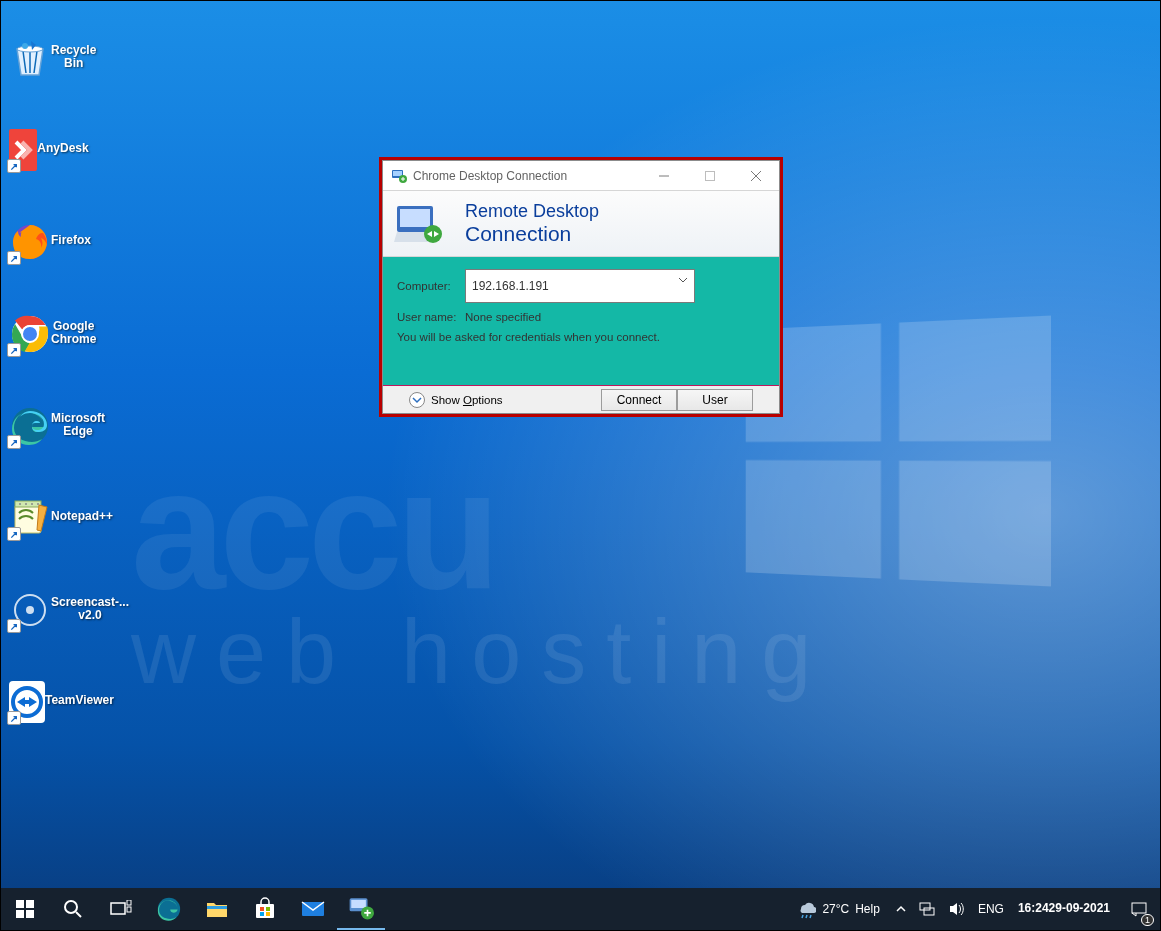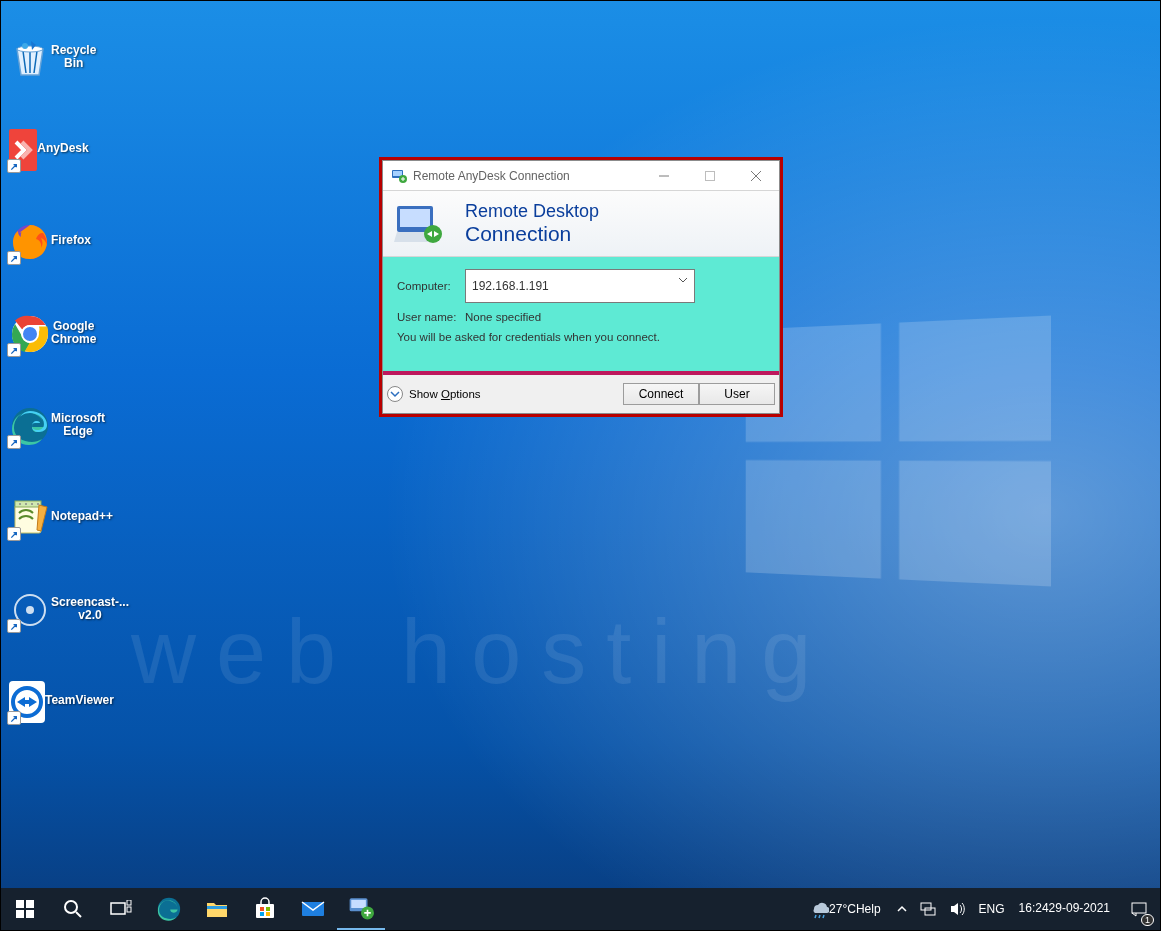--- a/index.html
+++ b/index.html
@@ -36,54 +36,55 @@
   .titlebar .ticon { width: 16px; height: 16px; margin-left: 8px; }
   .titlebar .ttext { font-size: 12px; color: #636363; margin-left: 6px; flex: 1; }
   .winbtn { width: 46px; height: 28px; display:flex;align-items:center;justify-content:center; color:#7a7a7a; cursor:pointer; }
   .winbtn svg { width:10px; height:10px; }
 
   .banner { height: 66px; background: linear-gradient(#fcfcfc,#eef2f6); display:flex; align-items:center; padding-left:10px; gap:20px; border-bottom:1px solid #d6d6d6; }
   .banner-icon { width:52px; height:44px; }
   .banner-text .line1 { font-size: 18px; color:#0a3e9c; }
   .banner-text .line2 { font-size: 21px; color:#0a3e9c; font-weight:400; }
 
-  .body { flex:1; background:#5eead4; padding:12px 14px; font-size:11.5px; color:#333; }
+  .body { flex:1; background:#14b8a6; padding:12px 14px; font-size:11.5px; color:#333; }
   .row { display:flex; align-items:center; margin-bottom:8px; }
   .row .lab { width:68px; }
   .computer-input { width:230px; height:22px; border:1px solid #7a7a7a; background:#fff; display:flex; align-items:center; padding:16px 6px; font-size:12px; position:relative; }
   .computer-input .chev { position:absolute; right:4px; top:3px; }
 
-  .footer { height:42px; display:flex; align-items:center; padding:0 4px; border-top:4px solid #be185d; background:#f0f0f0; }
+  .footer { height:28px; display:flex; align-items:center; padding:0 26px; border-top:1px solid #be185d; background:#f0f0f0; }
   .show-opt { display:flex; align-items:center; gap:6px; font-size:11.5px; cursor:pointer; }
   .show-opt .circ { width:16px;height:16px;border:1px solid #888;border-radius:50%;display:flex;align-items:center;justify-content:center;background:#fff; }
   .show-opt .ul { text-decoration: underline; }
   .btn { width:76px; height:22px; background:linear-gradient(#f6f6f6,#e8e8e8); border:1px solid #9c9c9c; font-size:12px; cursor:pointer; display:flex;align-items:center;justify-content:center;}
 
   
   .taskbar { position:absolute; left:0; right:0; bottom:0; height:42px; background:#16212e; display:flex; align-items:center; color:#fff; font-size:12px; }
   .tb-item { width:48px; height:42px; display:flex; align-items:center; justify-content:center; cursor:pointer; }
   .tray { margin-left:auto; display:flex; align-items:center; height:100%; }
   .tray-item { height:42px; display:flex; align-items:center; justify-content:center; padding:0 6px; cursor:pointer; }
-  .clock { line-height:1.15; padding:4px 8px; }
+  .clock { line-height:1.15; padding:4px 8px;font-weight:bold; }
   .notif { width:42px; height:42px; display:flex; align-items:center; justify-content:center; cursor:pointer; position:relative; }
   .notif .badge { position:absolute; bottom:4px; right:6px; background:#333; border:1px solid #fff; border-radius:8px; font-size:9px; padding:0 3px; }
 
   svg { display:block; }
 </style>
 </head>
 <body>
 
 <div class="desktop">
 
   <svg class="win-logo" viewBox="0 0 100 80">
     <rect x="0" y="0" width="47" height="37"></rect>
       <rect x="53" y="0" width="47" height="37"></rect>
     <rect x="0" y="43" width="47" height="37"></rect>
       <rect x="53" y="43" width="47" height="37"></rect>
   </svg>
+  <div class="wm-line1">accu</div>
   <div class="wm-line2">web hosting</div>
 
   <div class="icons-col">
     <div class="dicon">
       <div class="ic">
         <svg width="42" height="42" viewBox="0 0 42 42">
             <path d="M8 12h26l-4 26H12z" fill="#e0f0ff" stroke="#66a3d8" stroke-width="1.5"></path>
             <path d="M14 14l3 22M21 14v22M28 14l-3 22" stroke="#0d6ab8" stroke-width="1.5" fill="none"></path>
             <ellipse cx="21" cy="12" rx="13" ry="3" fill="#fff" stroke="#66a3d8"></ellipse>
             <circle cx="16" cy="9" r="3" fill="#3da9e8"></circle>
@@ -186,21 +187,21 @@
 
   <div class="rdp-wrap">
     <div class="rdp">
       <div class="titlebar">
         <svg class="ticon" viewBox="0 0 16 16">
             <rect x="1" y="2" width="11" height="8" rx="1" fill="#2d6fbf"></rect>
             <rect x="2" y="3" width="9" height="5" fill="#a6d1ff"></rect>
             <circle cx="12" cy="11" r="4" fill="#3fa83f"></circle>
             <path d="M10 11h4M12 9v4" stroke="#fff" stroke-width="1"></path>
           </svg>
-        <span class="ttext">Remote AnyDesk Connection</span>
+        <span class="ttext">Chrome Desktop Connection</span>
         <div class="winbtn">
             <svg viewBox="0 0 10 10">
               <path d="M0 5h10" stroke="#7a7a7a"></path>
             </svg>
           </div>
         <div class="winbtn">
             <svg viewBox="0 0 10 10">
               <rect x="0.5" y="0.5" width="9" height="9" fill="none" stroke="#bdbdbd"></rect>
             </svg>
           </div>
@@ -311,21 +312,21 @@
     <div class="tb-item" style="border-bottom:2px solid #76b9ed;">
       <svg width="26" height="26" viewBox="0 0 16 16">
           <rect x="1" y="2" width="11" height="8" rx="1" fill="#5a8fcf"></rect>
           <rect x="2" y="3" width="9" height="5" fill="#c7ddff"></rect>
           <circle cx="12" cy="11" r="4" fill="#3fa83f"></circle>
           <path d="M10 11h4M12 9v4" stroke="#fff" stroke-width="1"></path>
         </svg>
     </div>
 
     <div class="tray">
-      <div class="tray-item" style="gap:0;">
+      <div class="tray-item" style="gap:6px;">
         <svg width="20" height="20" viewBox="0 0 20 20">
             <path d="M5 10a4 4 0 0 1 4-4 5 5 0 0 1 9 2 3 3 0 0 1-1 6H6a3 3 0 0 1-1-4z" fill="#b8c9da"></path>
             <path d="M7 16l-1 3M11 16l-1 3M15 16l-1 3" stroke="#4aa3e0" stroke-width="1.5"></path>
           </svg>
         <span>27°C</span>
         <span style="margin-right:4px;">Help</span>
       </div>
       <div class="tray-item">
         <svg width="10" height="10" viewBox="0 0 10 10">
             <path d="M1 7l4-4 4 4" fill="none" stroke="#fff" stroke-width="1.5"></path>

